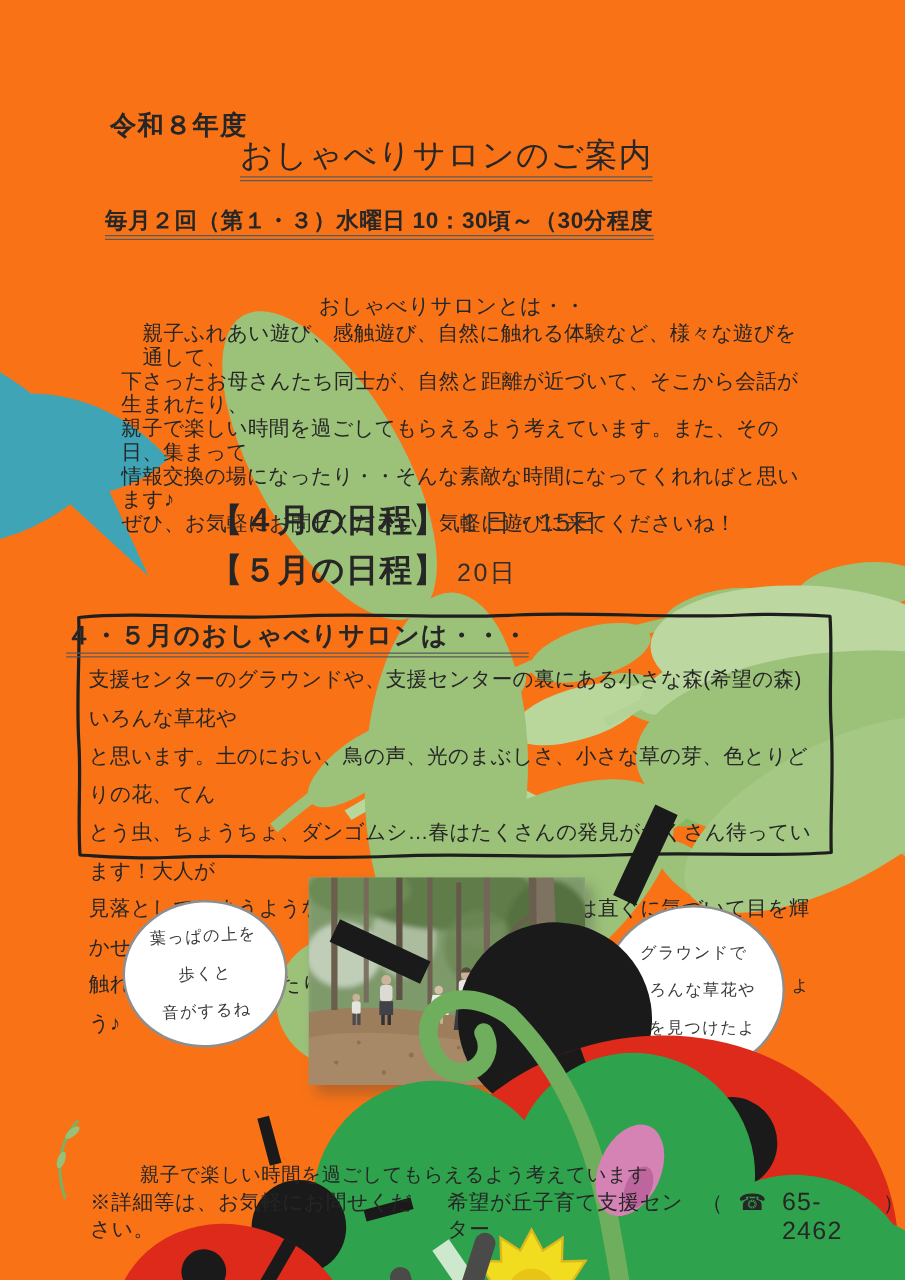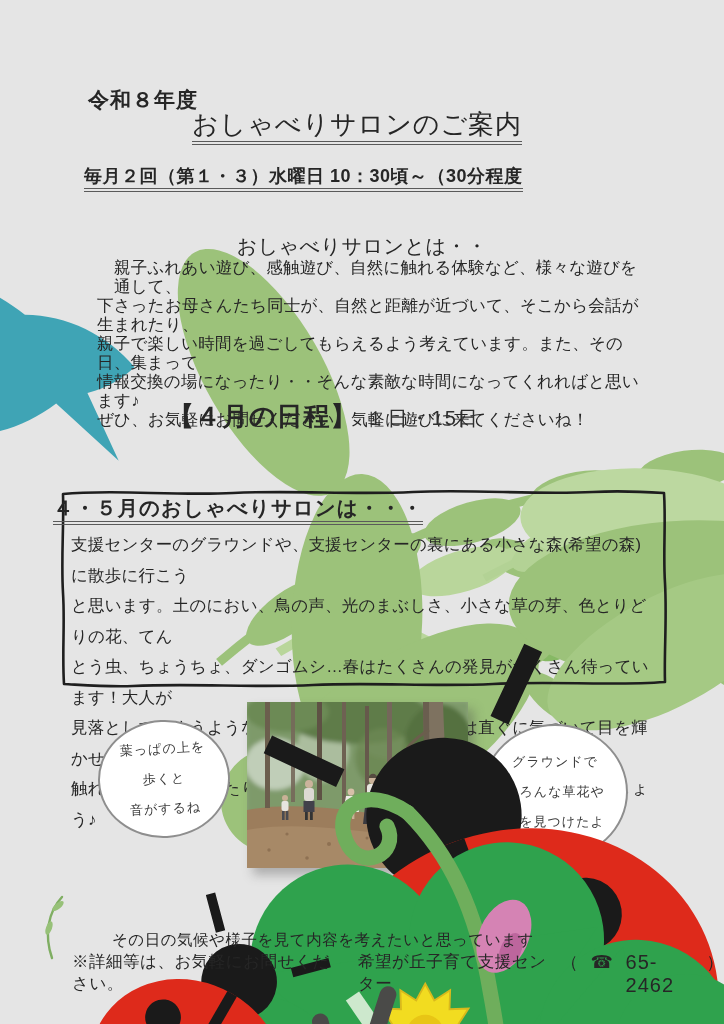--- a/index.html
+++ b/index.html
@@ -1,28 +1,28 @@
 <!DOCTYPE html>
 <html><head>
 <meta charset="utf-8">
 <style>
   html,body{margin:0;padding:0;background:#ffffff;}
   .page{
-    position:relative;width:724px;height:1024px;background:#e5e5e5;
+    position:relative;width:724px;height:1024px;background:#f97316;
     font-family:"Liberation Sans",sans-serif;color:#262626;overflow:hidden;
   }
   svg.deco{position:absolute;left:0;top:0;width:724px;height:1024px;pointer-events:none;}
   #deco-back{z-index:1;}
   #deco-front{z-index:5;}
   .txt{position:absolute;z-index:2;}
   .fiscal-year{top:86px;left:88px;font-size:21px;font-weight:bold;letter-spacing:1px;}
   .main-title{top:107px;left:0;width:714px;text-align:center;font-size:26px;font-weight:normal;letter-spacing:1px;}
   .dbl-underline{border-bottom:4px double #5a5a5a;padding-bottom:2px;}
   .schedule-banner{top:164px;left:84px;font-size:18px;font-weight:bold;white-space:nowrap;letter-spacing:0.5px;}
-  .about-heading{top:233px;left:0;width:724px;text-align:center;font-size:20px;letter-spacing:0.5px;}
+  .about-heading{top:233px;left:0;width:724px;text-align:center;font-size:17px;letter-spacing:0.5px;}
   .about-body{top:258px;left:97px;width:556px;font-size:16.5px;line-height:19px;letter-spacing:0.2px;}
   .about-body .l0{padding-left:17px;}
   .sched-line{display:flex;align-items:baseline;gap:8px;}
   .sched-1{top:399px;left:168px;}
   .sched-2{top:439px;left:168px;}
   .sched-label{font-size:26px;font-weight:bold;letter-spacing:1px;}
   .sched-dates{font-size:20px;letter-spacing:2px;color:#2e2e2e;}
   .info-box{position:absolute;z-index:2;left:53px;top:483px;width:622px;height:211px;}
   .box-border{position:absolute;left:0;top:0;width:622px;height:211px;}
   .box-title{position:relative;margin-top:11px;text-align:left;font-size:20.5px;font-weight:bold;letter-spacing:1px;}
@@ -147,33 +147,37 @@
     <div>下さったお母さんたち同士が、自然と距離が近づいて、そこから会話が生まれたり、</div>
     <div>親子で楽しい時間を過ごしてもらえるよう考えています。また、その日、集まって</div>
     <div>情報交換の場になったり・・そんな素敵な時間になってくれればと思います♪</div>
     <div>ぜひ、お気軽にお問せください、気軽に遊びに来てくださいね！</div>
   </div>
 
   <div class="txt sched-line sched-1">
     <span class="sched-label">【４月の日程】</span>
     <span class="sched-dates">１日・15日</span>
   </div>
+  <div class="txt sched-line sched-2">
+    <span class="sched-label">【５月の日程】</span>
+    <span class="sched-dates">20日</span>
+  </div>
 
   <div class="info-box">
     <svg class="box-border" viewBox="0 0 622 211" preserveAspectRatio="none" aria-hidden="true">
       <path d="M10,11 C60,6 120,13 180,10 C240,7 300,12 360,9 C420,6 480,12 540,9
                C570,7.5 595,9 611,10 C613,40 610,70 612,100 C614,135 611,170 612,199
                C560,203 500,198 440,201 C380,204 320,199 260,202 C200,205 140,200 80,203
                C55,204 30,202 11,201 C9,170 12,140 10,110 C8,75 11,45 10,11 Z" fill="none" stroke="#1E1E1E" stroke-width="2.6" stroke-linejoin="round"></path>
     </svg>
     <div class="box-title">
       <span class="dbl-underline">４・５月のおしゃべりサロンは・・・</span>
     </div>
     <div class="box-body">
-      <div>支援センターのグラウンドや、支援センターの裏にある小さな森(希望の森)に散歩に行こう</div>
+      <div>支援センターのグラウンドや、支援センターの裏にある小さな森(希望の森)いろんな草花や</div>
       <div>と思います。土のにおい、鳥の声、光のまぶしさ、小さな草の芽、色とりどりの花、てん</div>
       <div>とう虫、ちょうちょ、ダンゴムシ…春はたくさんの発見がたくさん待っています！大人が</div>
       <div>見落としてしまうような小さな変化に、子どもたちは直ぐに気づいて目を輝かせます。</div>
       <div>触れたり、匂ってみたり、聞いてみたり、いろんな春を見つけに行きましょう♪</div>
     </div>
   </div>
 
   <div class="photo">
     <svg viewBox="0 0 221 166" aria-hidden="true">
       <defs>
@@ -451,21 +455,21 @@
         <use href="#pillbug" transform="translate(540,876) rotate(-6) scale(0.9)"></use>
       </g>
     <g>
         <use href="#pillbug" transform="translate(606,884) rotate(68) scale(0.72)"></use>
       </g>
     <g>
         <use href="#pillball" transform="translate(562,912) scale(0.85)"></use>
       </g>
   </svg>
 
-  <div class="txt footer-note">その日の気候や様子を見て内容を考えたいと思っています</div>
+  <div class="txt footer-note">親子で楽しい時間を過ごしてもらえるよう考えています</div>
   <div class="txt footer-contact">
     <span>※詳細等は、お気軽にお問せください。</span>
     <span class="gap"></span>
     <span>希望が丘子育て支援センター</span>
     <span class="gap2"></span>
     <span class="paren">（</span>
     <span class="gap2"></span>
     <span class="phone-glyph">☎</span>
     <span class="gap2"></span>
     <span class="phone-number">65-2462</span>

